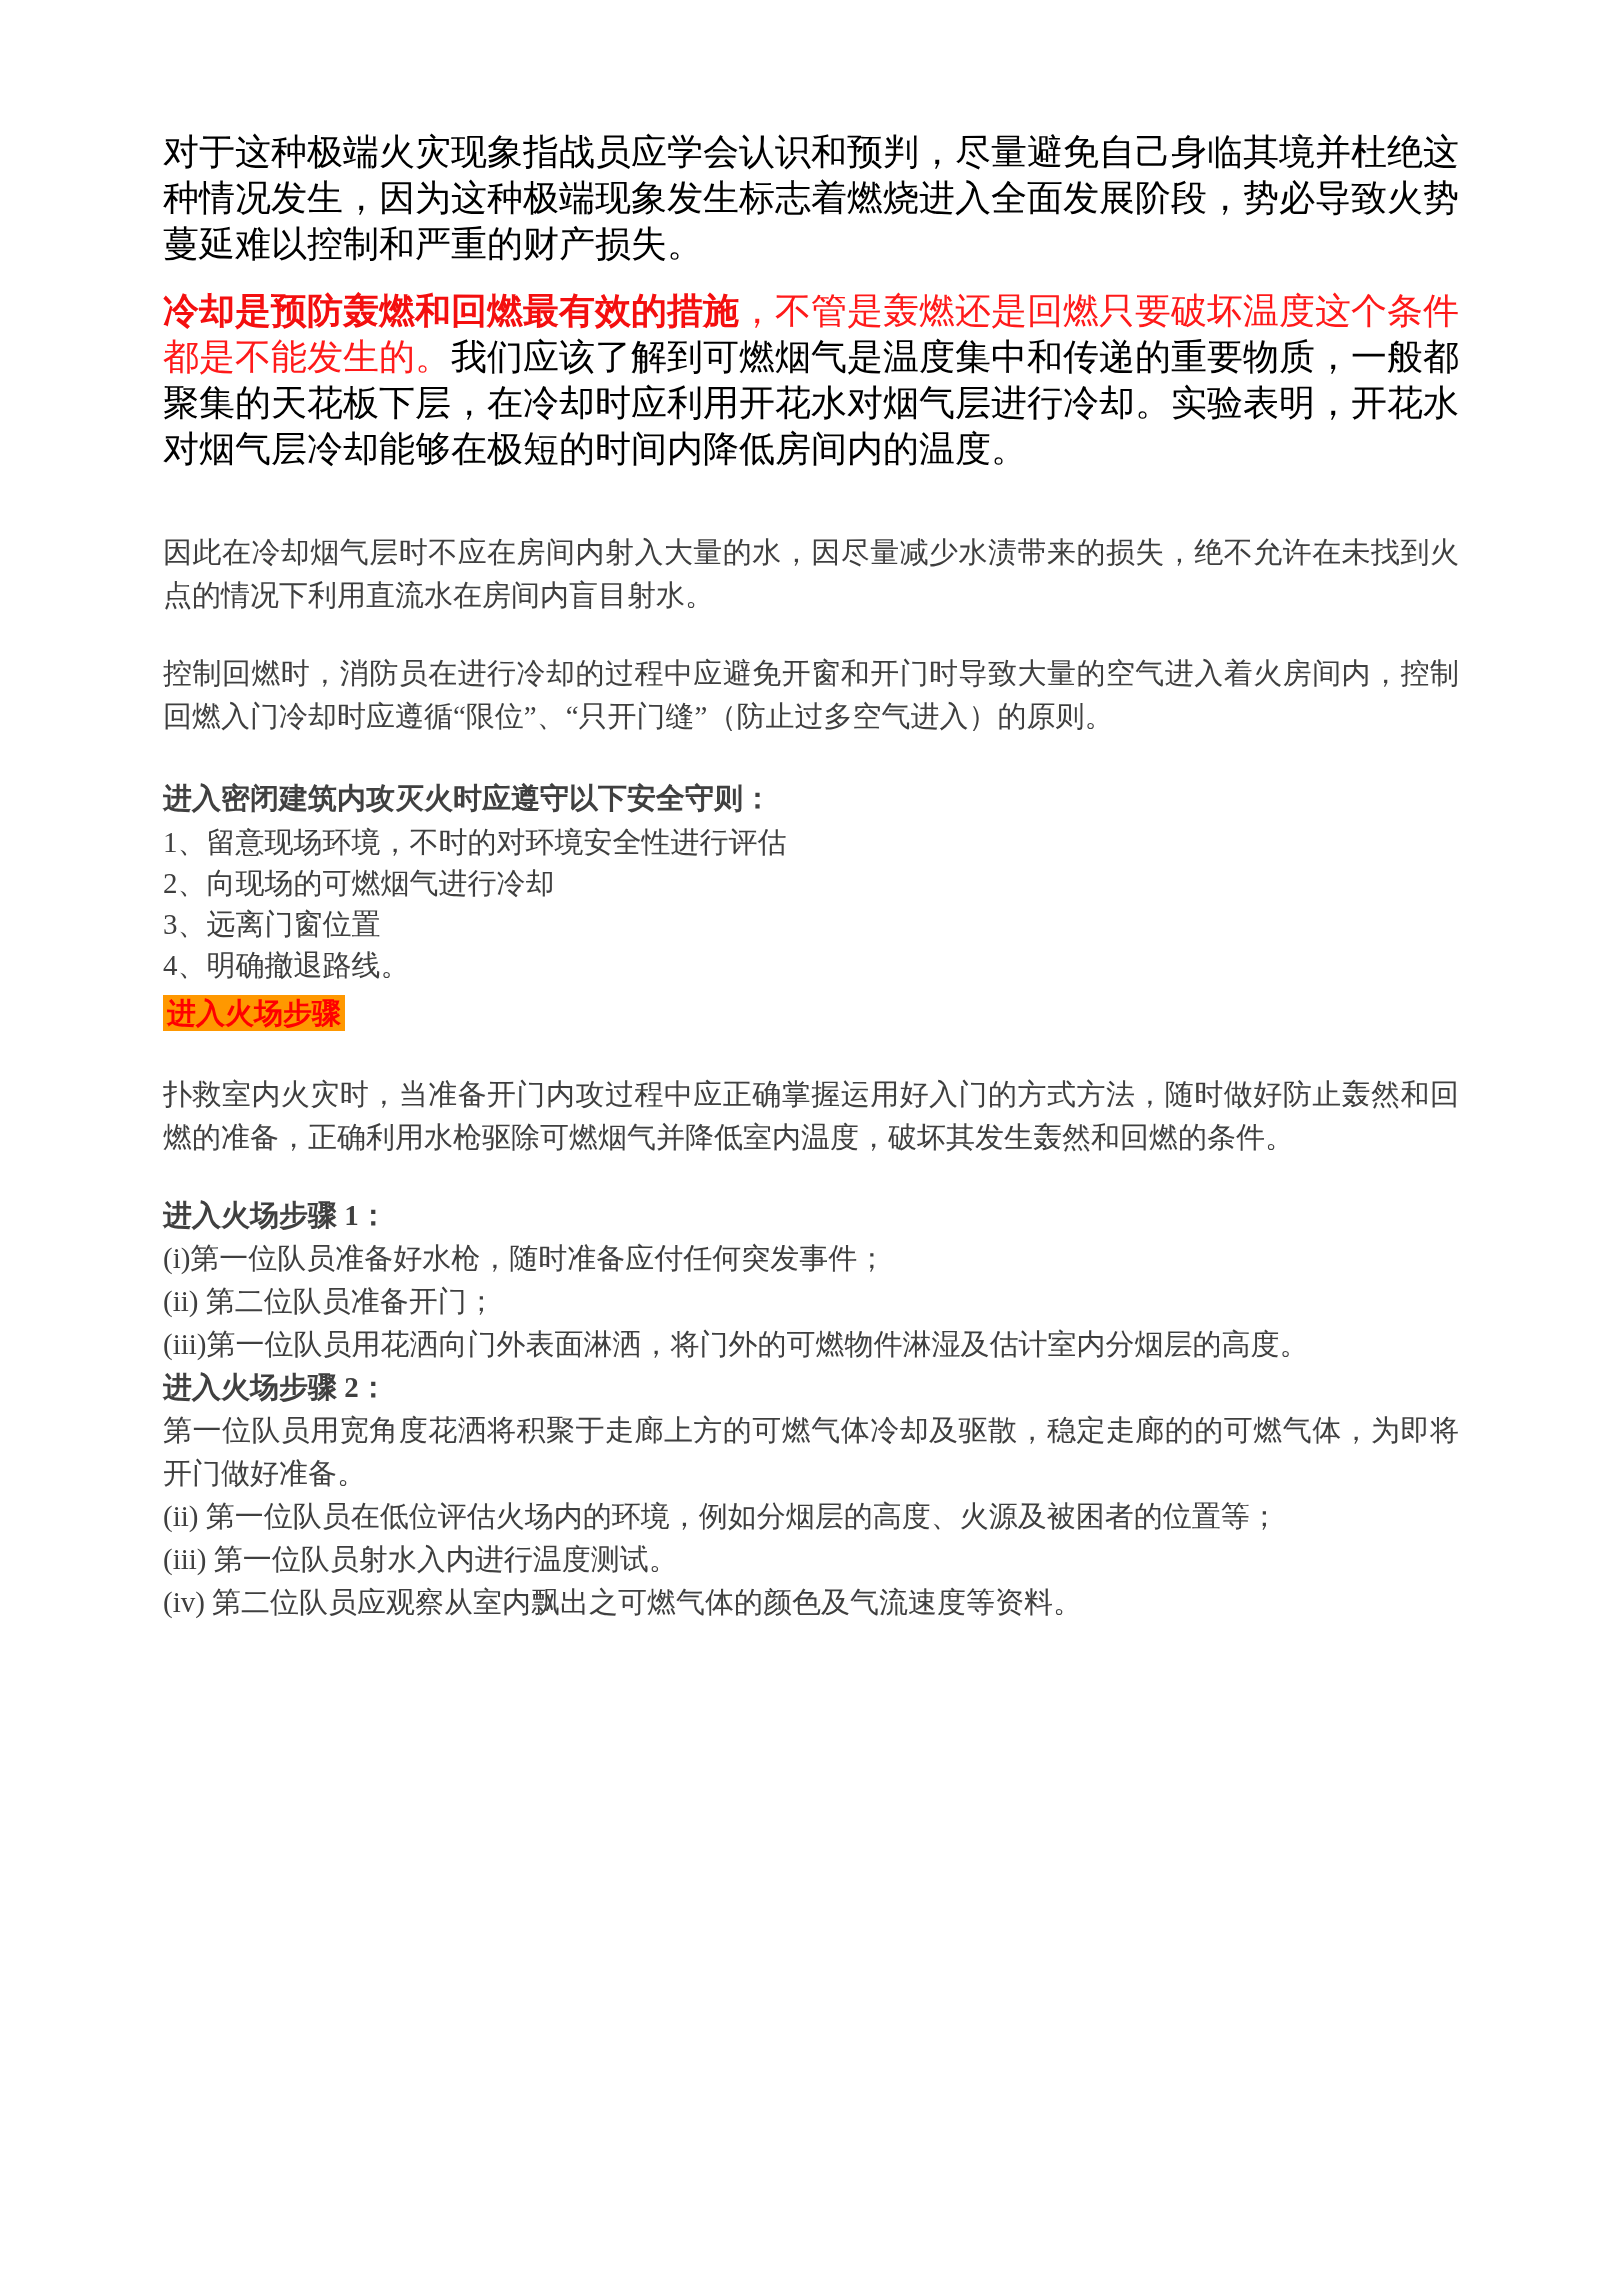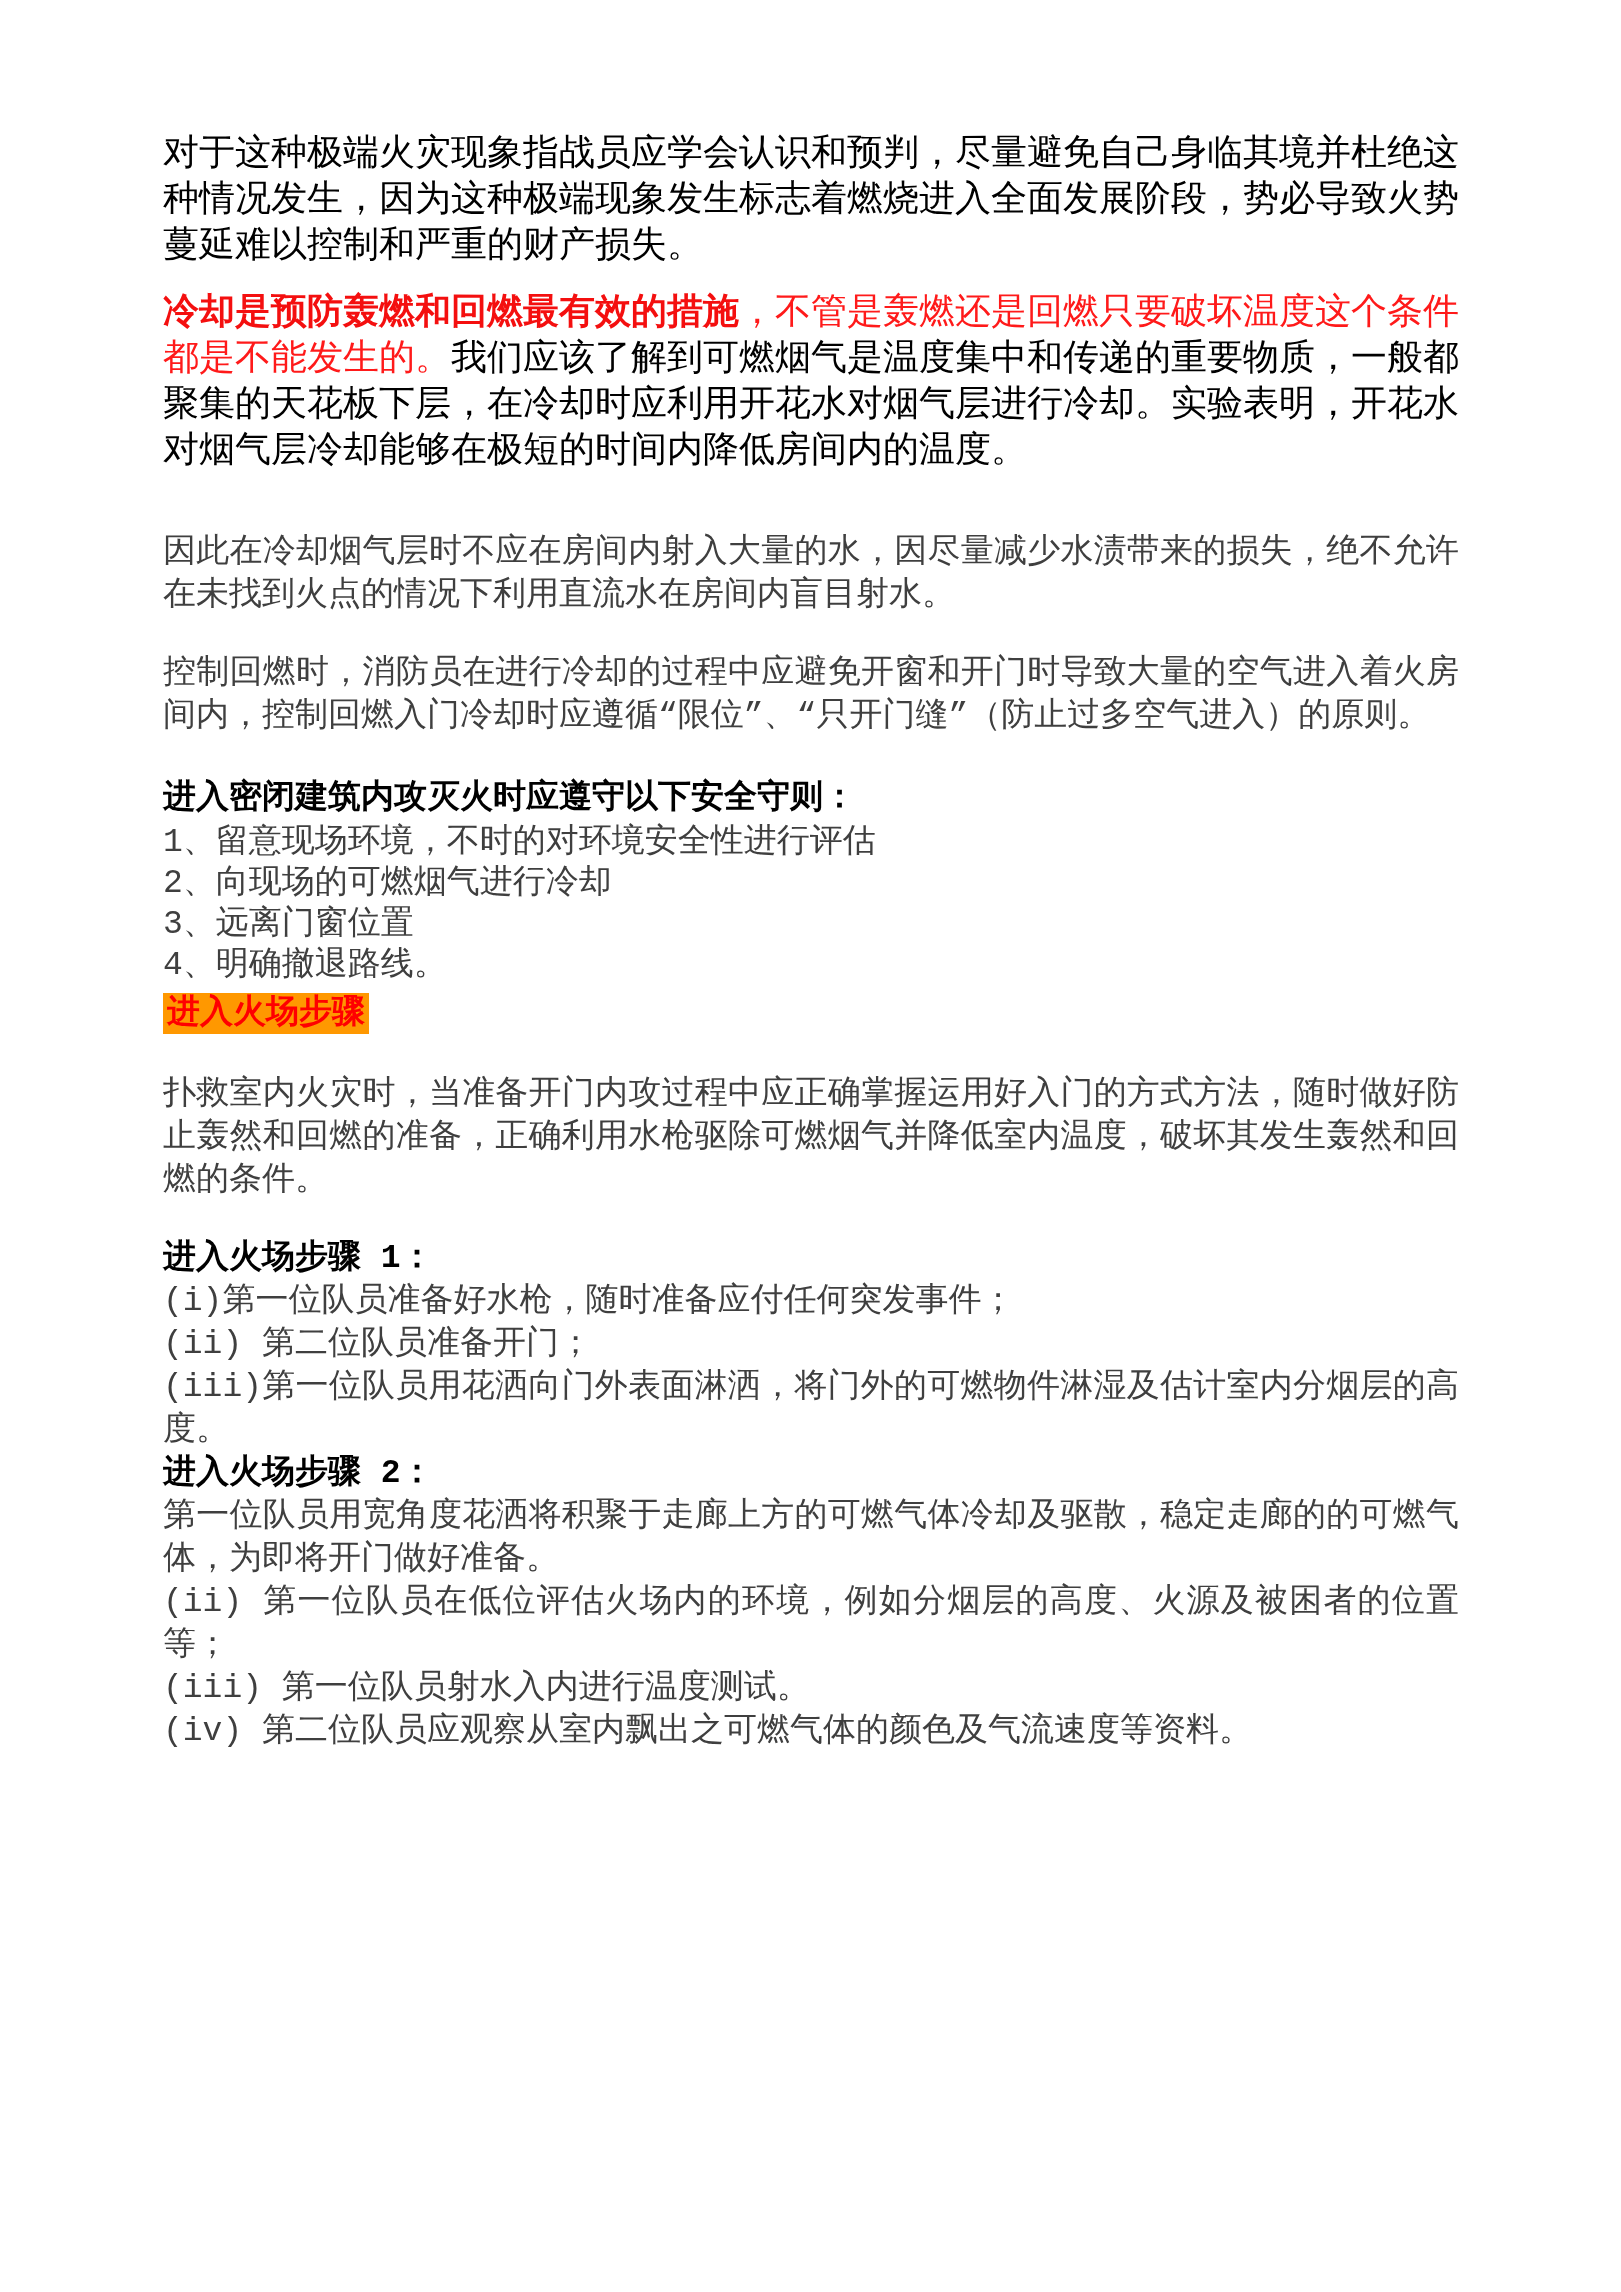--- a/index.html
+++ b/index.html
@@ -29,28 +29,28 @@
   
   .serif {
     font-family: "DejaVu Serif", "Liberation Serif", serif;
     font-size: 36px;
     line-height: 46px;
     color: #000000;
     font-weight: 400;
   }
   
   .sans {
-    font-family: Liberation Mono, monospace;
-    font-size: 33px;
+    font-family: Liberation Serif, serif;
+    font-size: 29px;
     line-height: 43px;
     color: #3f3f3f;
     font-weight: 400;
   }
   .tight { line-height: 41px; }
-  .bold { font-weight: 700; color: #000000; }
+  .bold { font-weight: 700; color: #404040; }
   
   .run { white-space: pre-wrap; }
   .red { color: #ff1a1a; }
   .redbold { color: #f40f0f; font-weight: 700; }
   .hl {
     background: #ff9800;
     color: #ff0000;
     font-weight: 700;
     padding: 2px 3.9px;
   }

